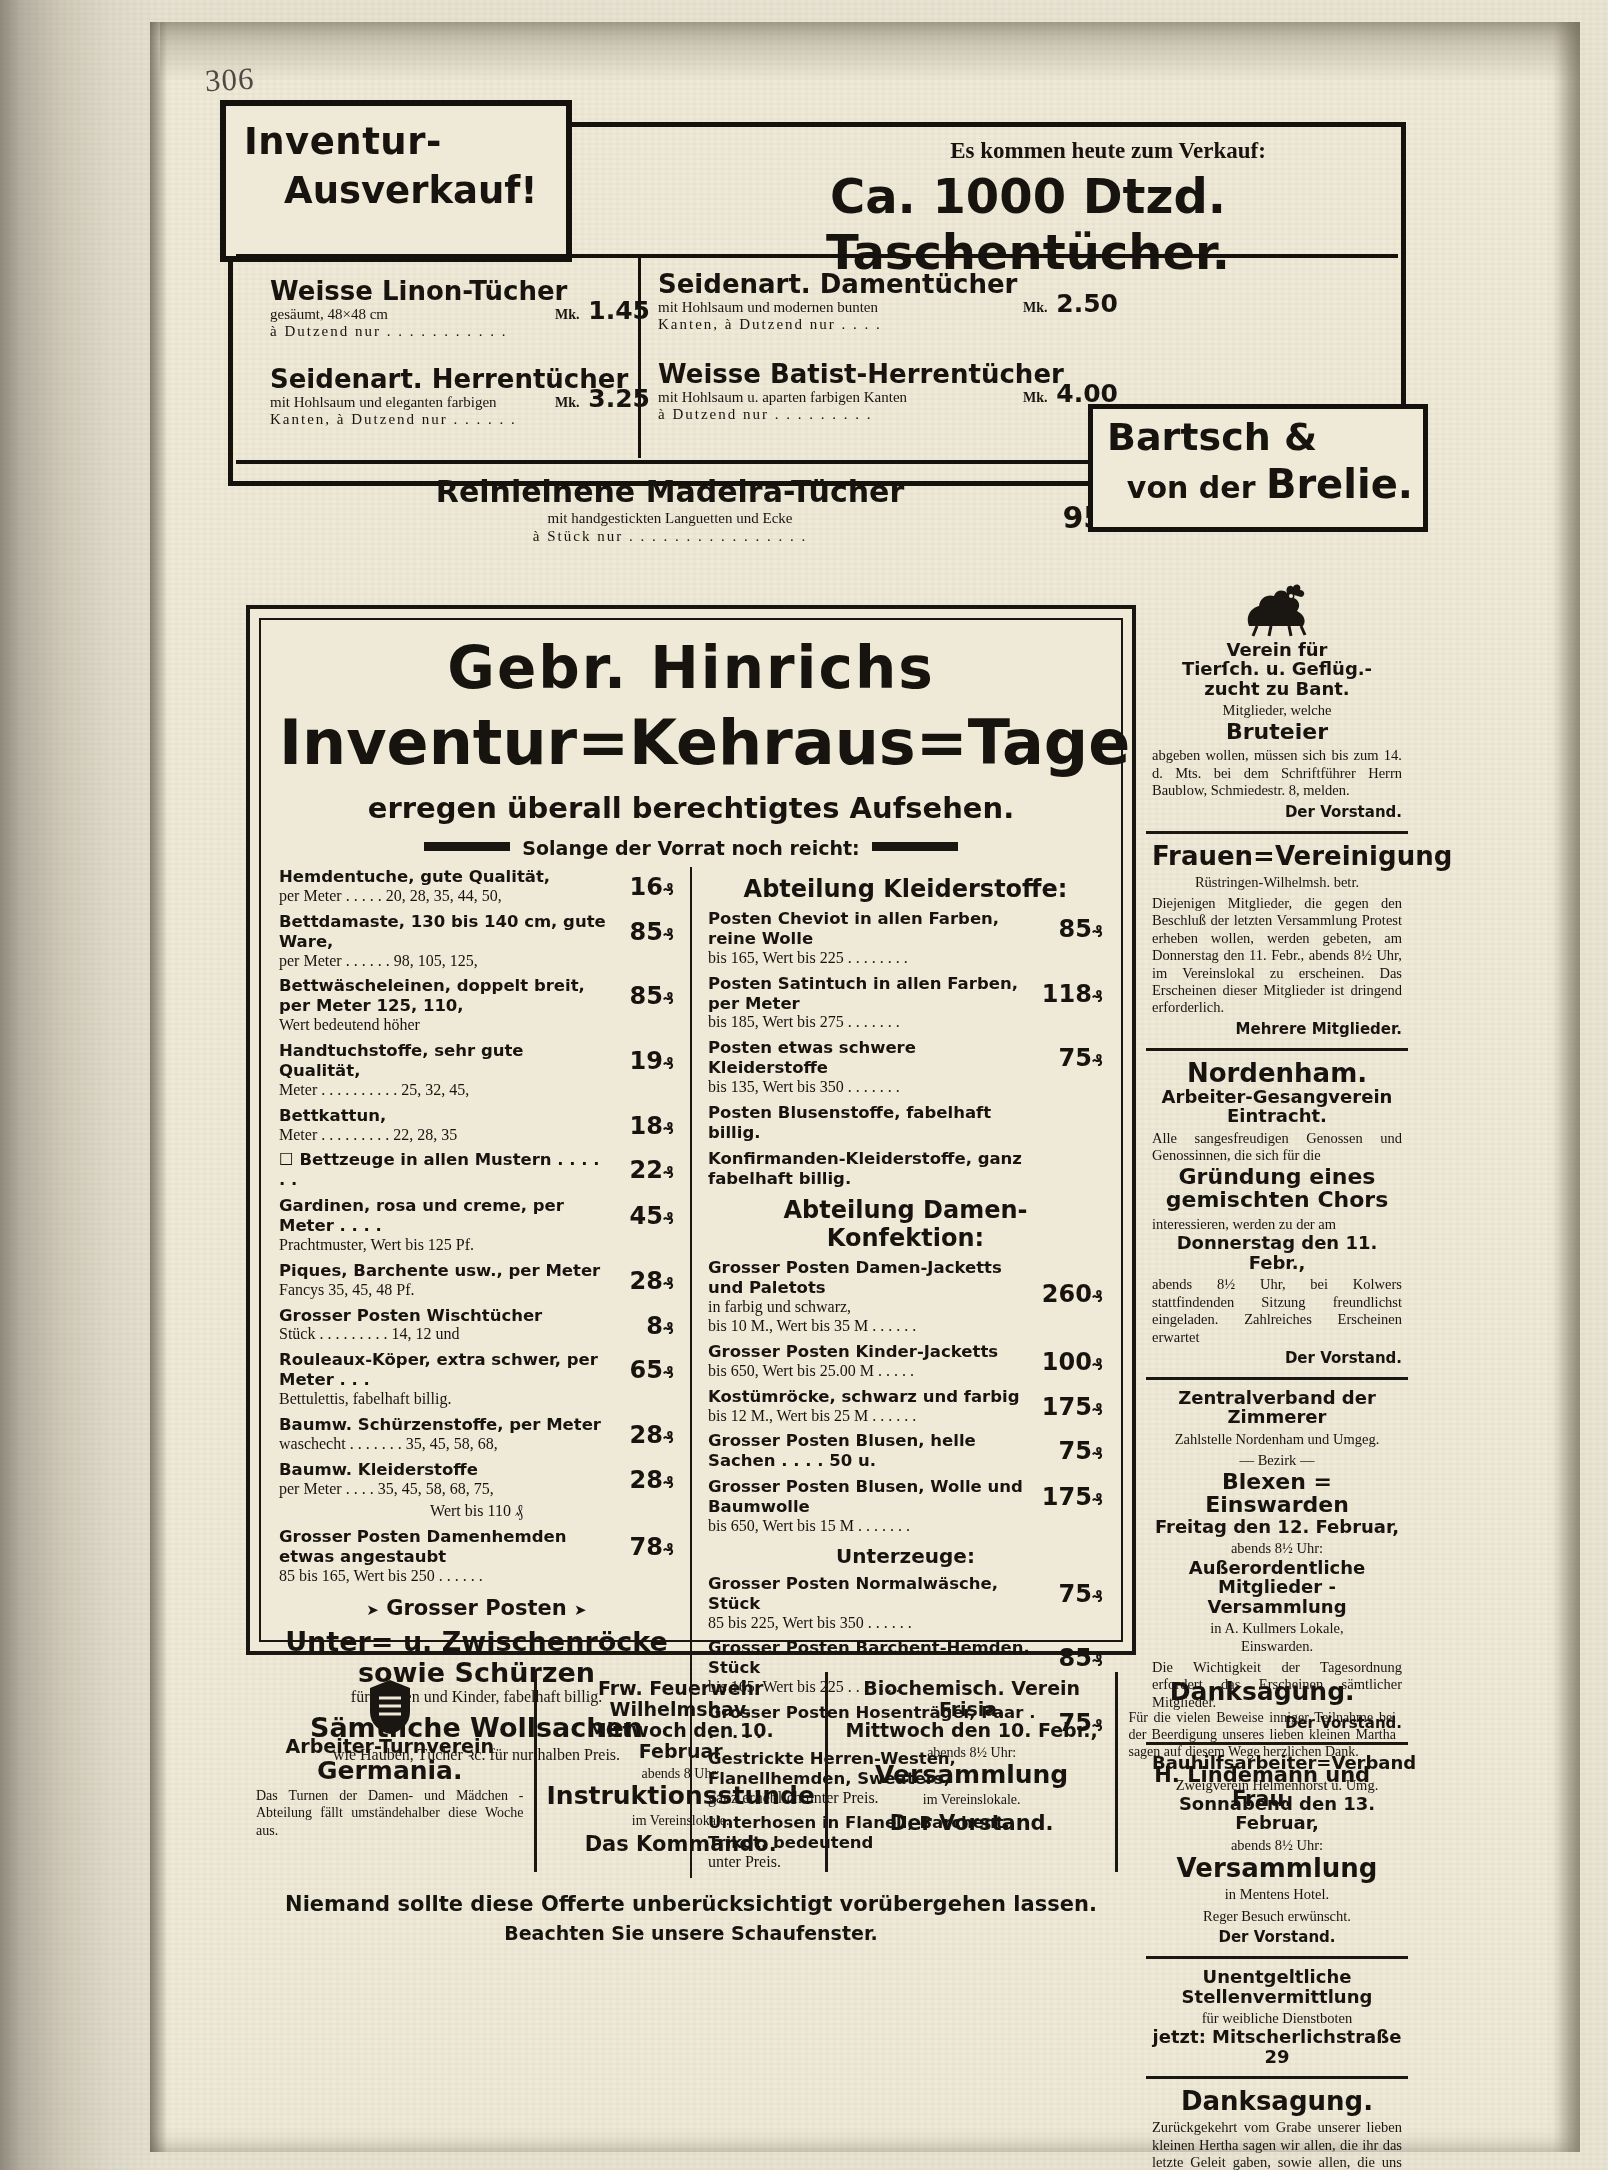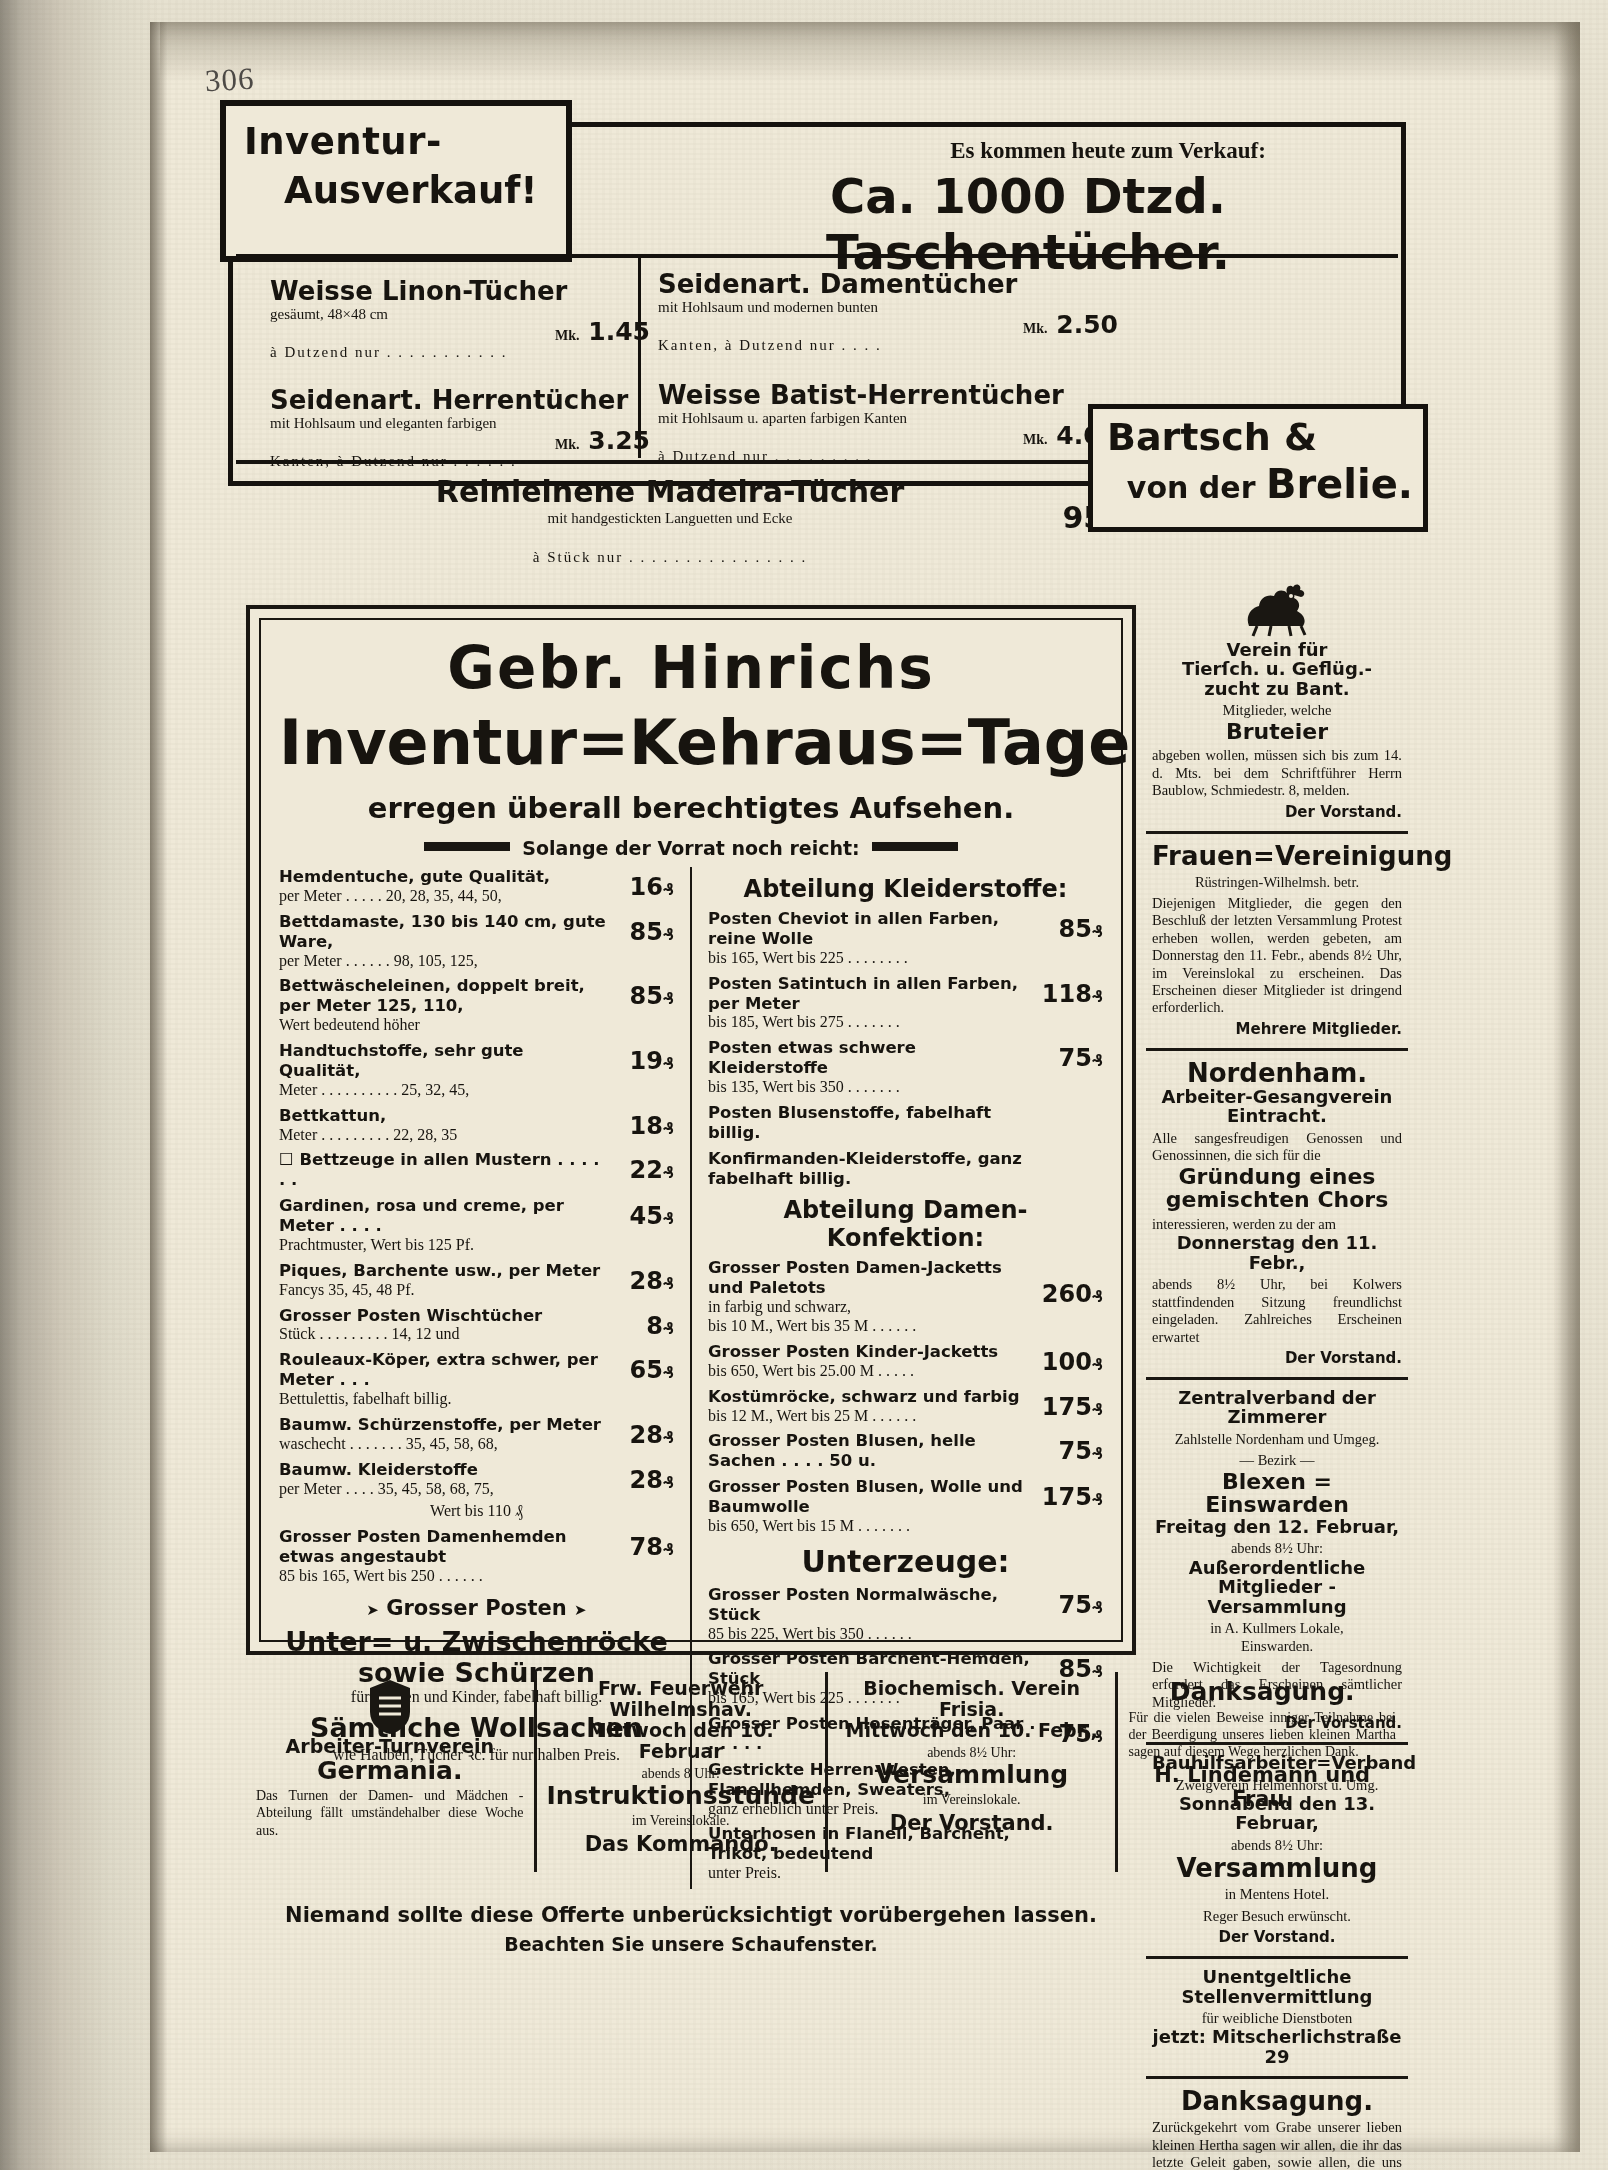--- a/index.html
+++ b/index.html
@@ -76,21 +76,21 @@
   }
   .sepline{position:absolute;background:#15120e;}
 
   #colA{position:absolute;left:42px;top:155px;width:380px;}
   #colB{position:absolute;left:430px;top:148px;width:460px;}
   .item{margin-bottom:10px;position:relative;}
   .item .t{font-family:"DejaVu Sans",sans-serif;font-weight:bold;font-size:26px;line-height:1.1;}
   .item .s{font-family:"Liberation Serif",serif;font-size:15px;line-height:1.18;}
   .item .price{position:absolute;right:0;bottom:16px;font-family:"DejaVu Sans",sans-serif;font-weight:bold;font-size:25px;}
   .item .mk{font-family:"Liberation Serif",serif;font-size:14px;}
-  .dots{letter-spacing:2px;margin-top:21px;}
+  .dots{letter-spacing:2px;}
 
   #madeira{
     position:absolute;left:42px;top:352px;width:800px;
   }
   #madeira .t{font-family:"DejaVu Sans",sans-serif;font-weight:bold;font-size:30px;text-align:center;}
   #madeira .s{font-family:"Liberation Serif",serif;font-size:15px;text-align:center;line-height:1.2;}
   #madeira .pf{position:absolute;right:-70px;top:26px;font-family:"DejaVu Sans",sans-serif;font-weight:bold;font-size:30px;}
   #madeira .pfs{font-size:17px;}
 
   #bartsch{
@@ -371,21 +371,21 @@
           <div class="row">
             <b>Grosser Posten Blusen, helle Sachen . . . . 50 u.</b>
             <span class="p"><span>75</span><i>₰</i></span>
           </div>
           <div class="row">
             <b>Grosser Posten Blusen, Wolle und Baumwolle</b><br>
             <span>bis 650, Wert bis 15 M . . . . . . .</span>
             <span class="p"><span>175</span><i>₰</i></span>
           </div>
 
-          <div class="sec" style="font-size:30px;">Unterzeuge:</div>
+          <div class="sec" style="font-size:20px;">Unterzeuge:</div>
           <div class="row">
             <b>Grosser Posten Normalwäsche, Stück</b><br>
             <span>85 bis 225, Wert bis 350 . . . . . .</span>
             <span class="p"><span>75</span><i>₰</i></span>
           </div>
           <div class="row">
             <b>Grosser Posten Barchent-Hemden, Stück</b><br>
             <span>bis 165, Wert bis 225 . . . . . . .</span>
             <span class="p"><span>85</span><i>₰</i></span>
           </div>

